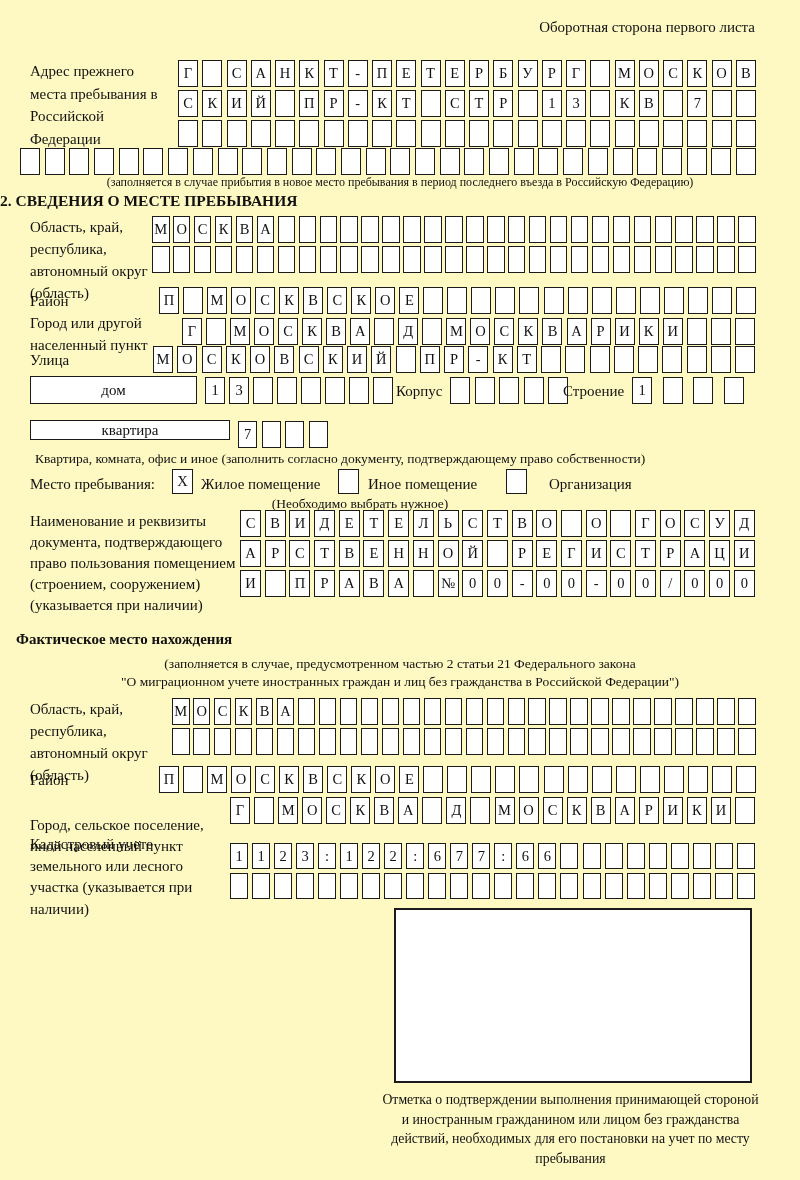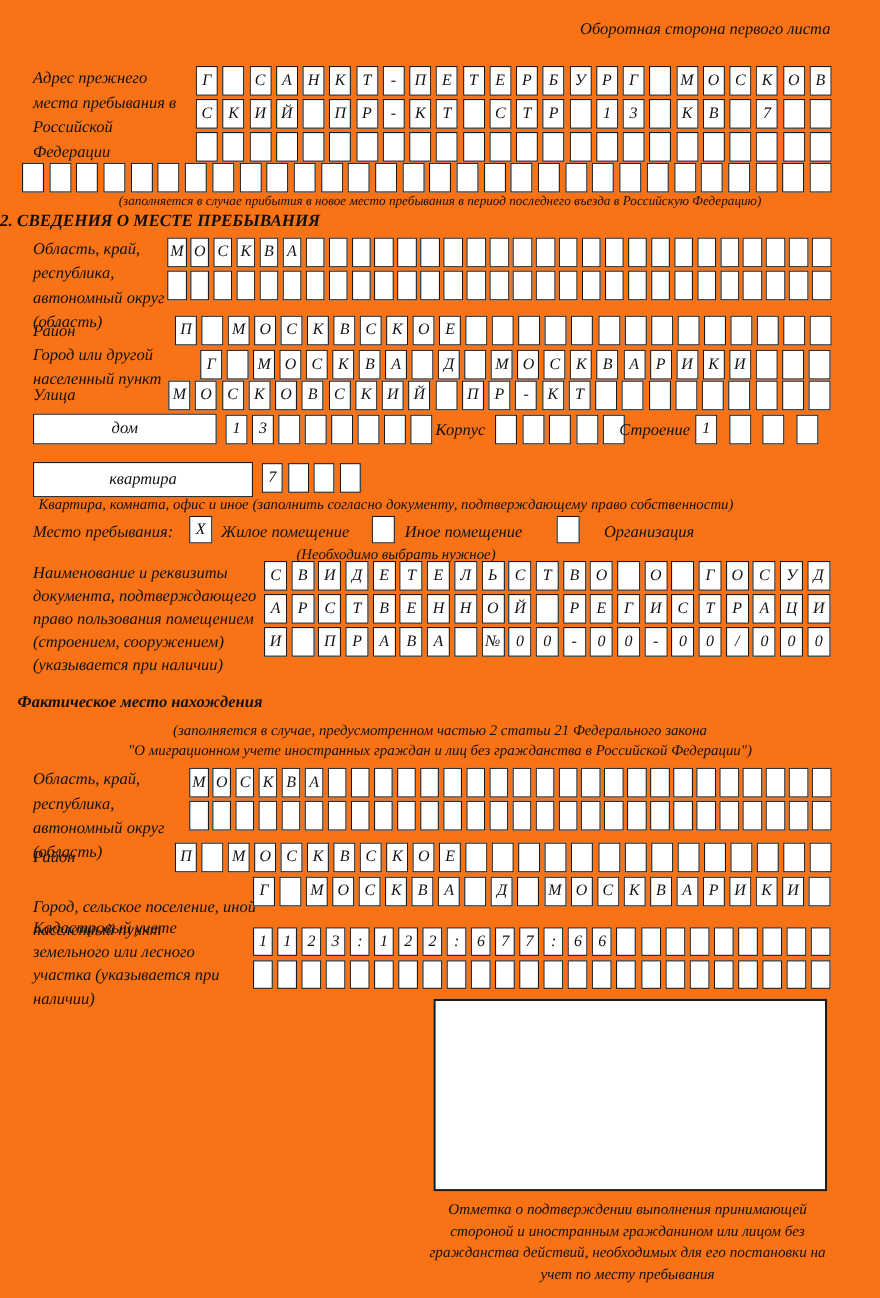--- a/index.html
+++ b/index.html
@@ -1,17 +1,17 @@
 <!DOCTYPE html>
 <html><head>
 <meta charset="utf-8">
 <style>
   html,body{margin:0;padding:0;background:#fff;}
-  #page{position:relative;width:800px;height:1180px;background:#f97316;overflow:hidden;
-        font-family:"Liberation Serif","DejaVu Serif",serif;color:#111;font-style:italic;}
+  #page{position:relative;width:800px;height:1180px;background:#fef9c3;overflow:hidden;
+        font-family:"Liberation Serif","DejaVu Serif",serif;color:#111;}
   .lbl{position:absolute;font-size:15px;line-height:22px;}
   .note{position:absolute;font-size:12px;text-align:center;}
   .title{position:absolute;font-weight:bold;text-align:left;width:100%;font-size:15.5px;}
   .strip{position:absolute;display:flex;justify-content:space-between;}
   .cbox{border:1.6px solid #1b1b1b;box-sizing:border-box;background:#fff;
         display:flex;align-items:center;justify-content:center;
         font-size:14.5px;font-family:"Liberation Serif",serif;}
   .b17 .cbox{width:20px;height:27px;}
   .b14 .cbox{width:17.5px;height:27px;}
   .b18 .cbox{width:21px;height:27px;}
@@ -315,21 +315,21 @@
       <span class="cbox"></span>
     </div>
   <div class="lbl" style="left:563px;top:380px;">Строение</div>
   <div class="strip b17" style="left:632px;top:377px;width:112px;">
       <span class="cbox">1</span>
       <span class="cbox"></span>
       <span class="cbox"></span>
       <span class="cbox"></span>
     </div>
 
-  <div class="widebox" style="left:30px;top:420px;width:200px;height:32px;">квартира</div>
+  <div class="widebox" style="left:30px;top:420px;width:200px;height:20px;">квартира</div>
   <div class="strip b16" style="left:238px;top:421px;width:90px;">
       <span class="cbox">7</span>
       <span class="cbox"></span>
       <span class="cbox"></span>
       <span class="cbox"></span>
     </div>
   <div class="note" style="left:35px;top:451px;text-align:left;font-size:13.5px;">Квартира, комната, офис и иное (заполнить согласно документу, подтверждающему право собственности)</div>
 
   <div class="lbl" style="left:30px;top:473px;">Место пребывания:</div>
   <div class="chk" style="left:172px;top:469px;">X</div>

